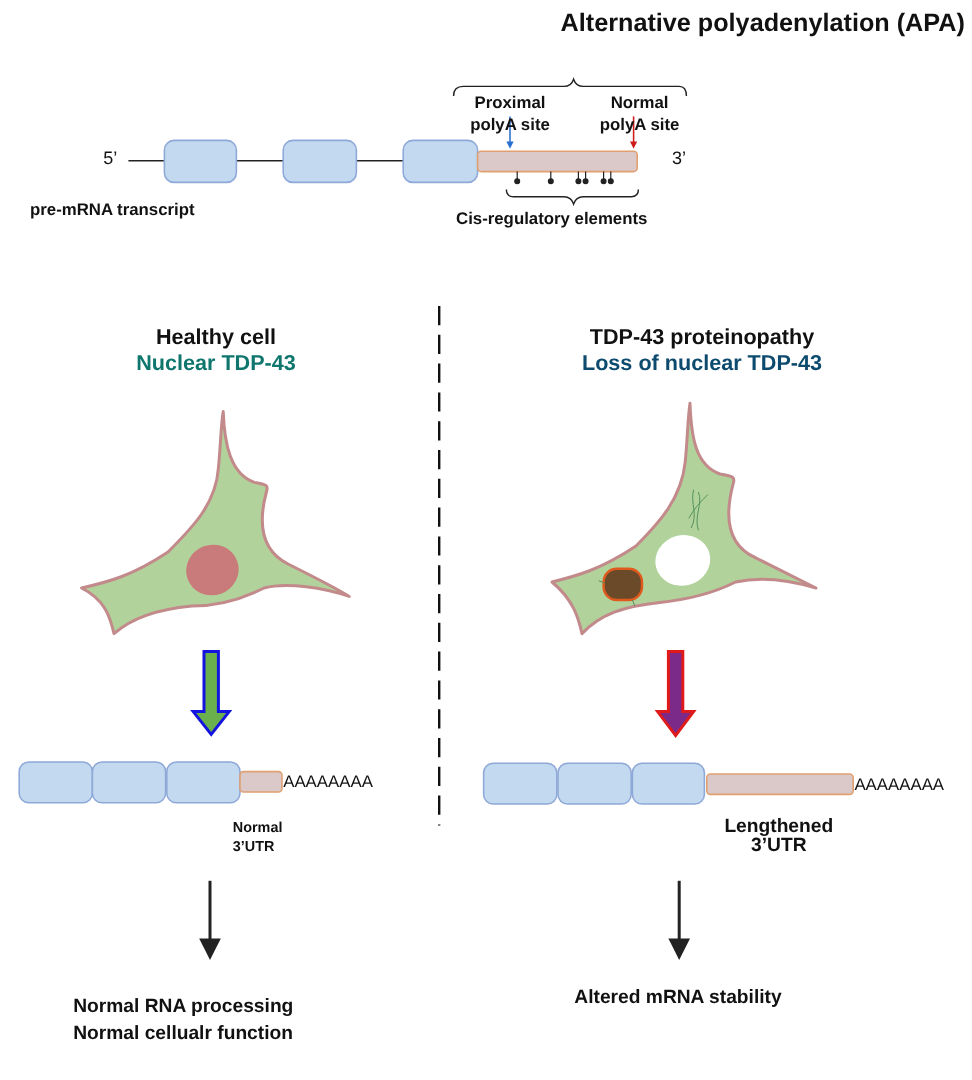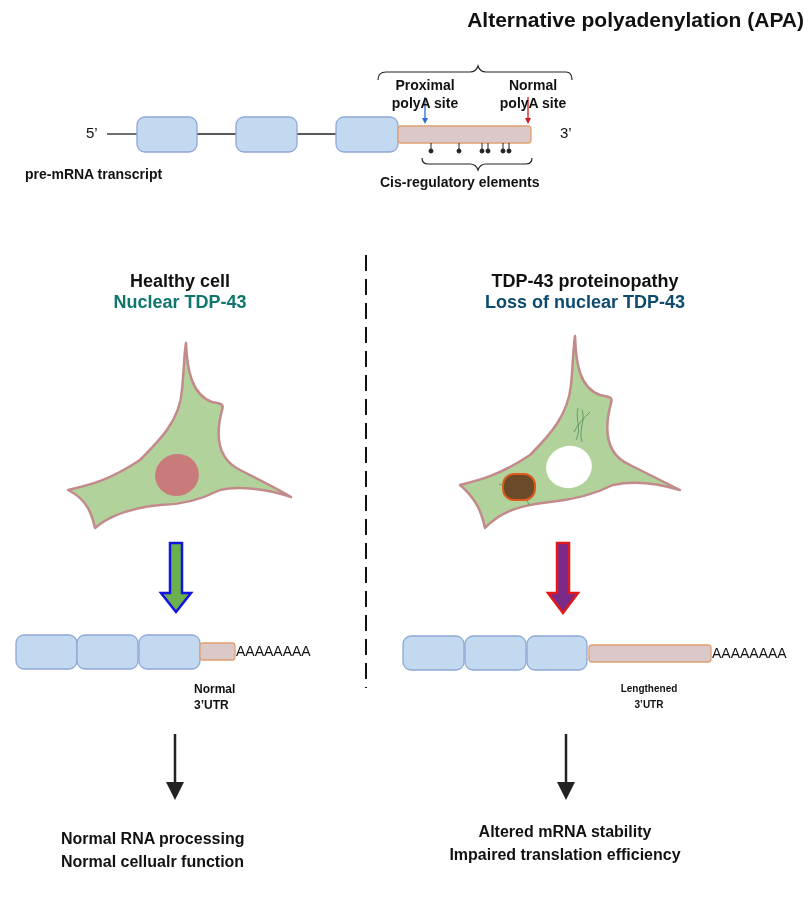--- a/index.html
+++ b/index.html
@@ -138,25 +138,24 @@
 <div class="abs txt bold center" style="left:440px; width:290px; top:271px; font-size:18px;">TDP-43 proteinopathy</div>
 <div class="abs txt bold center" style="left:440px; width:290px; top:292px; font-size:18px; color:#0c4a6e;">Loss of nuclear TDP-43</div>
 
 <div class="abs txt" style="left:236px; top:643px; font-size:14px;">AAAAAAAA</div>
 <div class="abs txt" style="left:712px; top:645px; font-size:14px;">AAAAAAAA</div>
 
 <div class="abs txt bold" style="left:194px; top:681px; font-size:12px; line-height:16px;">
   <div>Normal</div>
   <div>3’UTR</div>
 </div>
-<div class="abs txt bold center" style="left:594px; width:110px; top:681px; font-size:10px; line-height:16px;">
+<div class="abs txt bold center" style="left:594px; width:110px; top:681px; font-size:16px; line-height:16px;">
   <div>Lengthened</div>
   <div>3’UTR</div>
 </div>
 
 <div class="abs txt bold" style="left:61px; top:827px; font-size:16px; line-height:23px;">
   <div>Normal RNA processing</div>
   <div>Normal cellualr function</div>
 </div>
 <div class="abs txt bold center" style="left:400px; width:330px; top:820px; font-size:16px; line-height:23px;text-align:center;">
   <div>Altered mRNA stability</div>
-  <div>Impaired translation efficiency</div>
 </div>
 
 </body></html>

